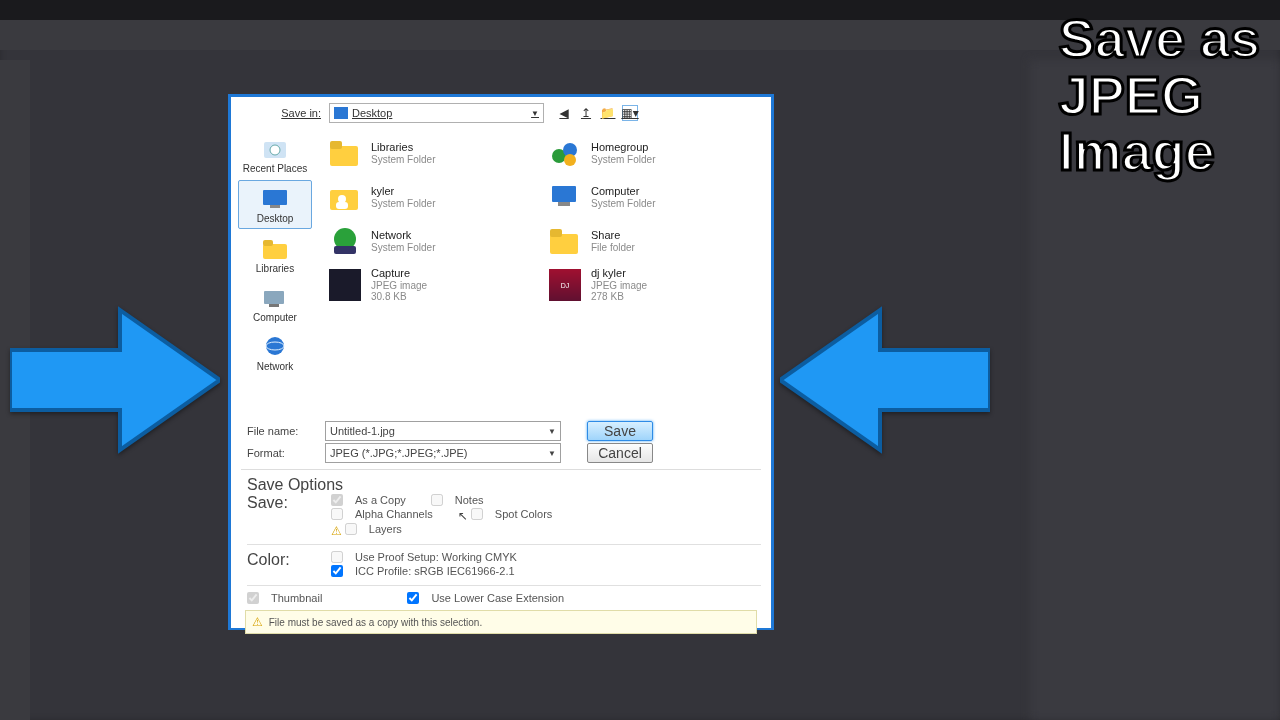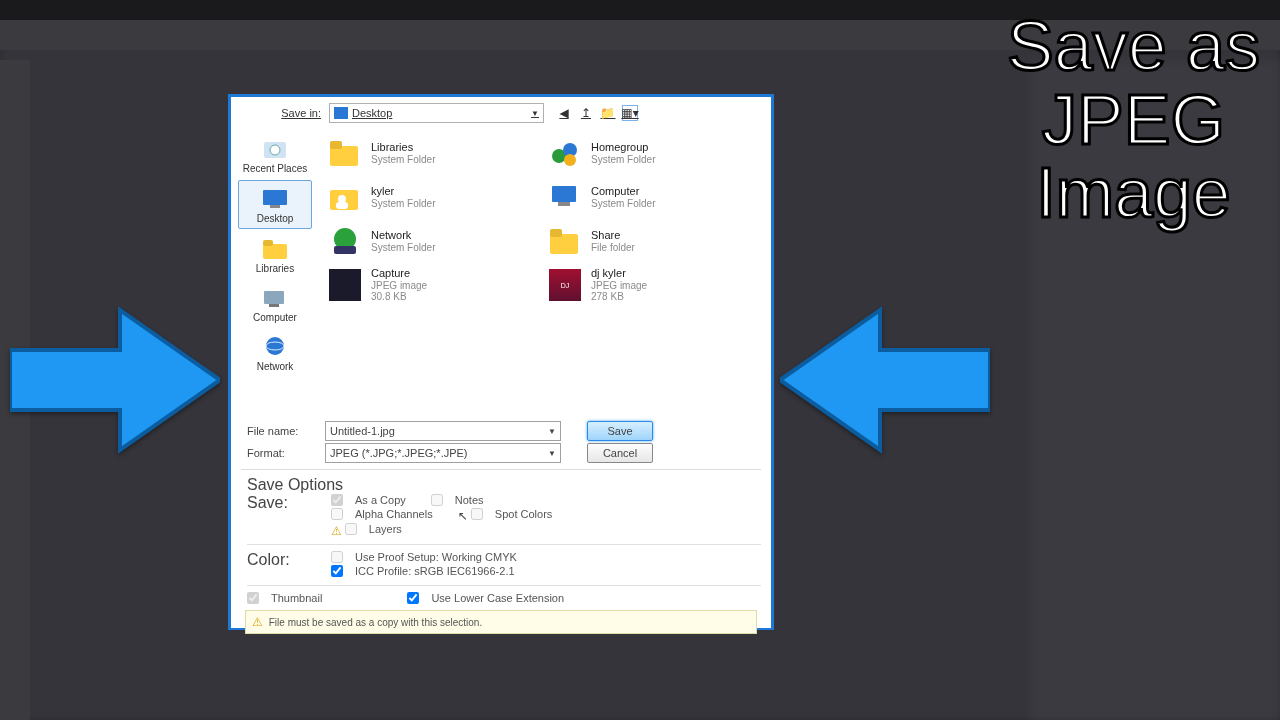--- a/index.html
+++ b/index.html
@@ -30,37 +30,37 @@
 .ftxt { display:flex; flex-direction:column; line-height:1.15; }
 .ftitle { font-size: 11px; color: #222; }
 .fsub { font-size: 10px; color: #8a8a8a; }
 
 .dlg-form { padding: 4px 10px 0 10px; font-size: 11px; color:#444; }
 .frow { display:flex; align-items:center; margin: 2px 0; }
 .flabel { width: 84px; text-align:left; padding-left: 6px; }
 .fcombo { flex:1; height: 20px; border:1px solid #a0a0a0; display:flex; align-items:center; padding:0 4px; font-size:11px; max-width: 236px; text-align: right; }
 .fcombo .arrow { margin-left:auto; font-size:8px; }
 .btns { display:flex; flex-direction:column; gap:4px; margin-left: 26px; }
-.btn { width: 66px; height: 20px; border:1px solid #888; background: linear-gradient(#fdfdfd,#e6e6e6); font-size:11px; display:flex; align-items:center; justify-content:center; border-radius:2px; }
+.btn { width: 66px; height: 20px; border:1px solid #888; background: linear-gradient(#fdfdfd,#e6e6e6); font-size:14px; display:flex; align-items:center; justify-content:center; border-radius:2px; }
 .btn.primary { border:1px solid #2e8be6; background: linear-gradient(#d7efff,#9fd4fb); box-shadow: 0 0 3px #4aa6f2; }
 
 .opts { border-top:1px solid #ddd; margin-top:6px; padding: 6px 0 0 6px; }
 .opts .sect { font-size: 16px; color:#444; }
 .chk { display:inline-flex; align-items:center; gap:12px; font-size:11px; color:#555; margin-right: 22px; }
 .chk input { width:12px; height:12px; }
 .warn { color:#d6a100; font-size:12px; }
 .hr { border-top:1px solid #e0e0e0; margin: 6px 0; }
 .footnote { display:flex; align-items:center; gap:6px; border:1px solid #e0dca8; background:#fffde8; padding:4px 6px; font-size:10px; color:#555; margin: 4px; }
 
 .arrow-overlay { position:absolute; color:#1f98f4; font-weight:900; filter: drop-shadow(0 2px 2px rgba(0,0,0,.4)); }
 .arrow-left { left: 10px; top: 300px; }
 .arrow-right { left: 780px; top: 300px; }
 .arrow-overlay svg { display:block; }
 
-.overlay-text { position:absolute; right: 20px; top: 10px; color:#fff; font-weight:400; font-size: 70px; line-height: 1.05; text-align:center; -webkit-text-stroke: 3px #000; text-shadow: 0 0 2px #000; }
+.overlay-text { position:absolute; right: 20px; top: 10px; color:#fff; font-weight:700; font-size: 54px; line-height: 1.05; text-align:left; -webkit-text-stroke: 3px #000; text-shadow: 0 0 2px #000; }
 </style>
 </head>
 <body>
 
 <div class="bg-dark"></div>
 <div class="bg-menu"></div>
 <div class="bg-bar"></div>
 <div class="bg-side-left"></div>
 <div class="bg-side-right"></div>
 

